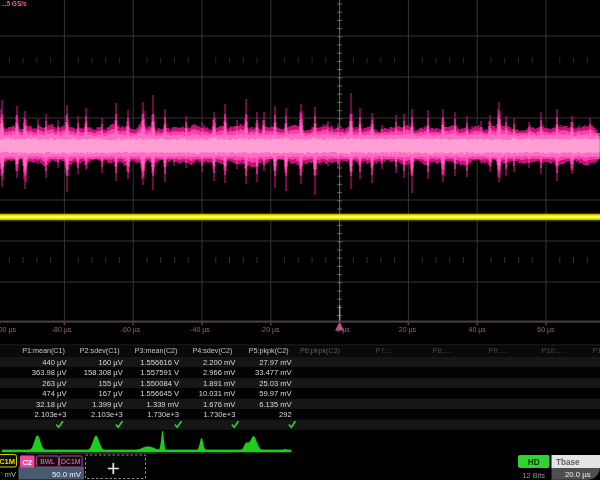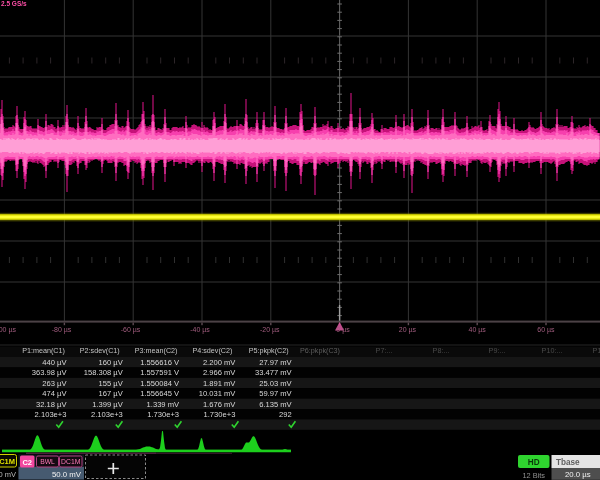--- a/index.html
+++ b/index.html
@@ -1,16 +1,16 @@
 <!DOCTYPE html>
 <html><head><meta charset="utf-8">
 <style>
 html,body{margin:0;padding:0;background:#000;}
 #scr{position:relative;width:600px;height:480px;background:#000;overflow:hidden;
- font-family:"Liberation Sans",sans-serif;}
+ font-family:"Liberation Sans",sans-serif;border-radius:13px;}
 svg{position:absolute;left:0;top:0;}
 </style></head><body>
 <div id="scr">
 <svg width="600" height="480" viewBox="0 0 600 480" font-family="Liberation Sans, sans-serif">
  <g>
         <line x1="64.4" y1="0" x2="64.4" y2="321" stroke="#343434" stroke-width="1"></line>
         <line x1="133.2" y1="0" x2="133.2" y2="321" stroke="#343434" stroke-width="1"></line>
         <line x1="202.0" y1="0" x2="202.0" y2="321" stroke="#343434" stroke-width="1"></line>
         <line x1="270.8" y1="0" x2="270.8" y2="321" stroke="#343434" stroke-width="1"></line>
         <line x1="339.6" y1="0" x2="339.6" y2="321" stroke="#606060" stroke-width="1.1"></line>

